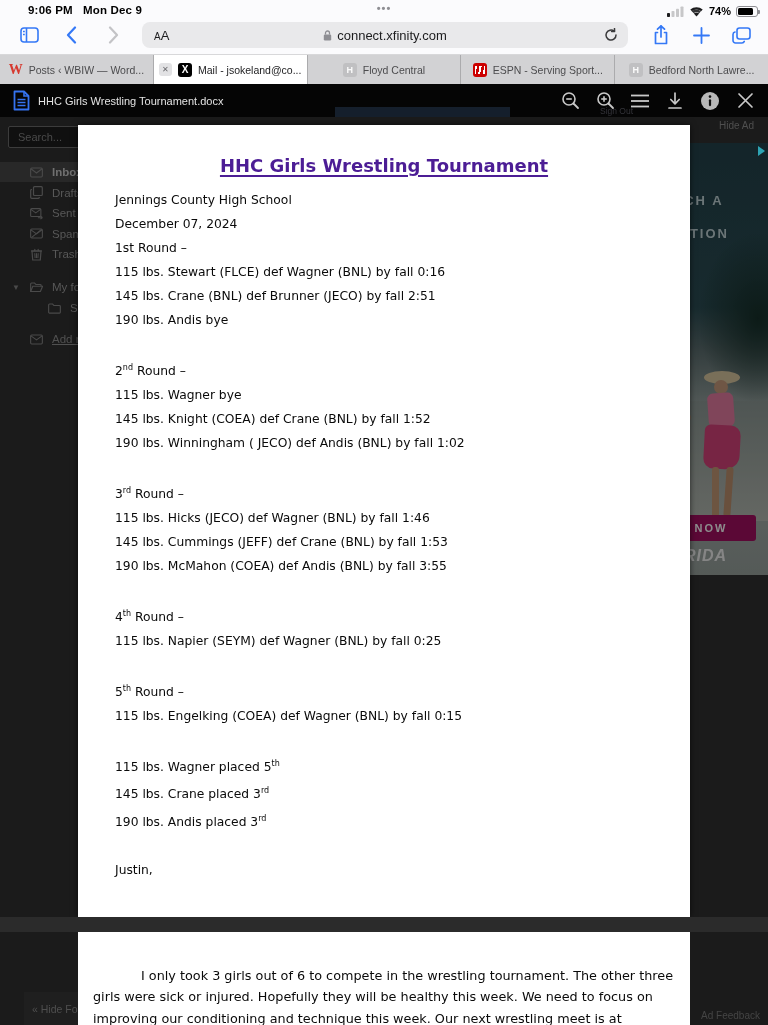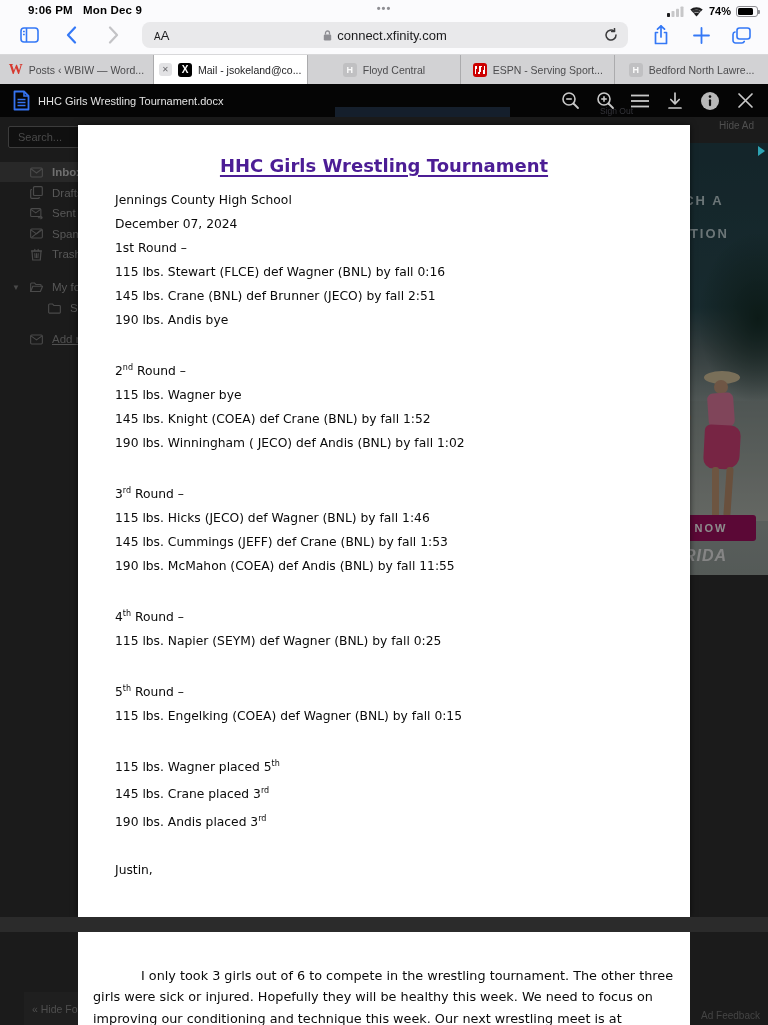--- a/index.html
+++ b/index.html
@@ -378,21 +378,21 @@
           <div class="doc-line">190 lbs. Andis bye</div>
           <div class="doc-line">&nbsp;</div>
           <div class="doc-line">2<sup>nd</sup> Round –</div>
           <div class="doc-line">115 lbs. Wagner bye</div>
           <div class="doc-line">145 lbs. Knight (COEA) def Crane (BNL) by fall 1:52</div>
           <div class="doc-line">190 lbs. Winningham ( JECO) def Andis  (BNL) by fall 1:02</div>
           <div class="doc-line">&nbsp;</div>
           <div class="doc-line">3<sup>rd</sup> Round –</div>
           <div class="doc-line">115 lbs. Hicks (JECO) def Wagner (BNL) by fall 1:46</div>
           <div class="doc-line">145 lbs. Cummings (JEFF) def Crane (BNL) by fall 1:53</div>
-          <div class="doc-line">190 lbs. McMahon (COEA) def Andis (BNL) by fall 11:55</div>
+          <div class="doc-line">190 lbs. McMahon (COEA) def Andis (BNL) by fall 3:55</div>
           <div class="doc-line">&nbsp;</div>
           <div class="doc-line">4<sup>th</sup> Round –</div>
           <div class="doc-line">115 lbs. Napier (SEYM) def Wagner (BNL) by fall 0:25</div>
           <div class="doc-line">&nbsp;</div>
           <div class="doc-line">5<sup>th</sup> Round –</div>
           <div class="doc-line">115 lbs. Engelking (COEA) def Wagner (BNL) by fall 0:15</div>
           <div class="doc-line">&nbsp;</div>
           <div class="doc-line">115 lbs. Wagner placed 5<sup>th</sup></div>
           <div class="doc-line">145 lbs. Crane placed 3<sup>rd</sup></div>
           <div class="doc-line">190 lbs. Andis placed 3<sup>rd</sup></div>

